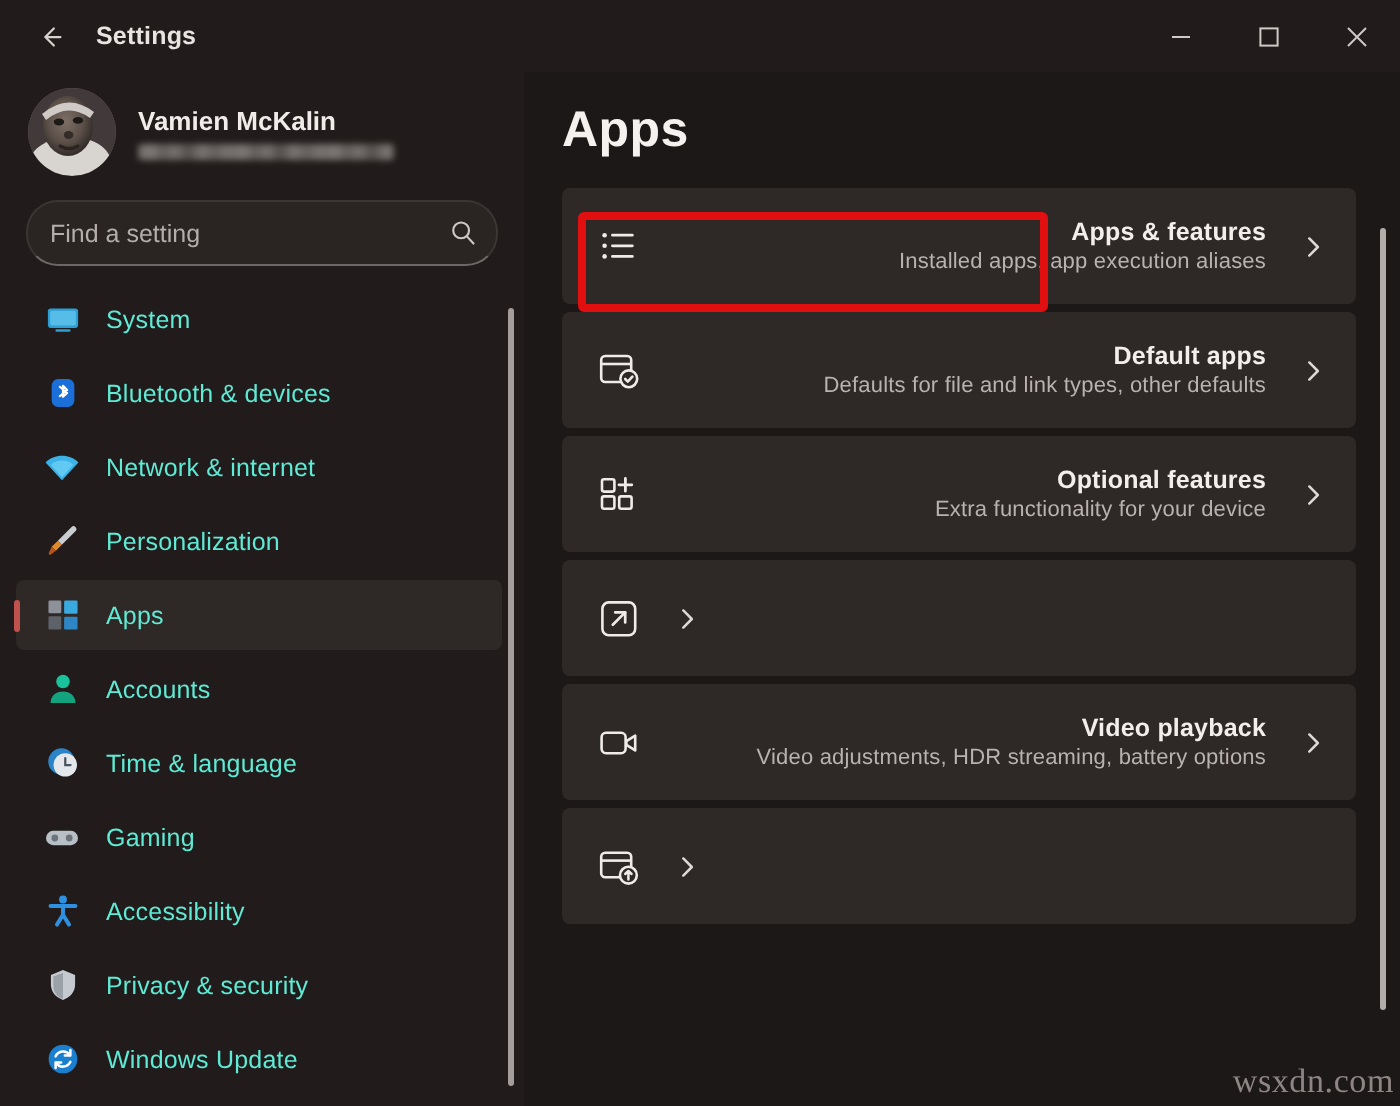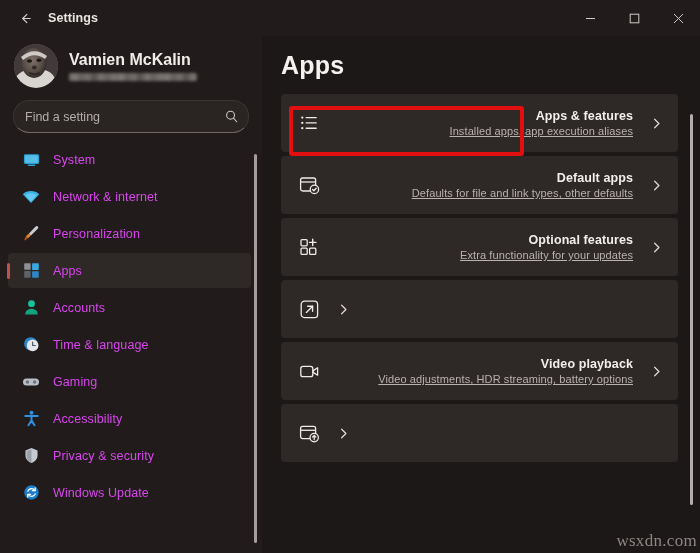--- a/index.html
+++ b/index.html
@@ -57,21 +57,21 @@
     gap: 11px;
   }
   .avatar {
     width: 44px; height: 44px; border-radius: 50%;
     overflow: hidden; flex: 0 0 44px;
     background: #6a6260;
     position: relative;
   }
   .avatar svg { display: block; }
   .acct-text { display: flex; flex-direction: column; gap: 4px; min-width: 0; }
-  .acct-name { font-size: 16px; font-weight: 700; color: #f0ecea; }
+  .acct-name { font-size: 13px; font-weight: 700; color: #f0ecea; }
   .acct-mail-blur {
     height: 8px; width: 128px; border-radius: 2px;
     background: repeating-linear-gradient(90deg,
       #7e7876 0px, #8d8785 7px, #6e6867 12px, #837d7b 19px,
       #5d5856 25px, #898381 32px, #706a69 38px, #8a8482 46px);
     filter: blur(1.6px);
     opacity: .85;
   }
 
   .search-wrap { padding: 2px 13px 0 13px; }
@@ -109,21 +109,21 @@
     gap: 13px;
   }
   .nav-item.selected { background: #2e2826; }
   .nav-item.selected::before {
     content: ""; position: absolute; left: -1px; top: 50%;
     transform: translateY(-50%);
     width: 3px; height: 16px; border-radius: 2px;
     background: #c0514c;
   }
   .nav-ico { width: 18px; height: 18px; flex: 0 0 18px; display: flex; align-items: center; justify-content: center; }
-  .nav-label { font-size: 12.5px; color: #d946ef; letter-spacing: .1px; }
+  .nav-label { font-size: 12.5px; color: #5eead4; letter-spacing: .1px; }
 
   .sb-track {
     position: absolute; right: 5px; top: 6px; bottom: 6px;
     width: 3px;
   }
   .sb-thumb {
     position: absolute; left: 0; width: 3px;
     background: #a49d9b; border-radius: 2px;
   }
 
@@ -145,21 +145,21 @@
     background: #2e2826;
     border-radius: 4px;
     display: flex; align-items: center;
     padding: 0 13px 0 17px;
     gap: 17px;
     position: relative;
   }
   .card-ico { width: 22px; height: 22px; flex: 0 0 22px; color: #efebe9; display: flex; align-items: center; justify-content: center; }
   .card-txt { flex: 1; display: flex; flex-direction: column; gap: 2px; min-width: 0; }
   .card-title { font-size: 12.5px; font-weight: 700; color: #f2eeec; letter-spacing: .1px; }
-  .card-sub { font-size: 11px; color: #b8b2b0; letter-spacing: .1px; text-decoration: underline; }
+  .card-sub { font-size: 11px; color: #b8b2b0; letter-spacing: .1px; }
   .chev { color: #ded9d7; display: flex; padding-right: 2px; }
 
   .main-sb-track { position: absolute; right: 7px; top: 78px; bottom: 8px; width: 3px; }
   .main-sb-thumb { position: absolute; left: 0; width: 3px; background: #b2acaa; border-radius: 2px; }
 
   
   .redbox {
     position: absolute;
     border: 4px solid #e10f0f;
     border-radius: 3px;
@@ -259,20 +259,29 @@
           <span class="nav-ico">
             <svg width="17" height="17" viewBox="0 0 18 18">
               <rect x="1" y="3.4" width="16" height="10.3" rx="1.5" fill="#2c9fd4"></rect>
               <rect x="2.2" y="4.6" width="13.6" height="7.9" rx="1" fill="#56bce8"></rect>
               <rect x="5" y="14.4" width="8" height="1.4" rx=".7" fill="#2c9fd4"></rect>
             </svg>
           </span>
           <span class="nav-label">System</span>
         </div>
 
+        <div class="nav-item">
+          <span class="nav-ico">
+            <svg width="17" height="17" viewBox="0 0 18 18">
+              <rect x="3" y="1.6" width="12" height="14.8" rx="3.4" fill="#1b6fd8"></rect>
+              <path d="M7 5.4l4.2 3.6L9 11V5.2l2.2 2.2L7 11" stroke="#fff" stroke-width="1.15" fill="none" stroke-linejoin="round"></path>
+            </svg>
+          </span>
+          <span class="nav-label">Bluetooth &amp; devices</span>
+        </div>
 
         <div class="nav-item">
           <span class="nav-ico">
             <svg width="18" height="18" viewBox="0 0 18 18">
               <path d="M.8 6.2C3 4 5.9 2.9 9 2.9s6 1.1 8.2 3.3L9 15.1z" fill="#3bb3e8"></path>
               <path d="M3.4 7.4C5 6 6.9 5.3 9 5.3s4 .7 5.6 2.1L9 13.6z" fill="#6fd0f5" opacity=".75"></path>
             </svg>
           </span>
           <span class="nav-label">Network &amp; internet</span>
         </div>
@@ -420,21 +429,21 @@
           <span class="card-ico">
             <svg width="21" height="21" viewBox="0 0 21 21" fill="none">
               <rect x="2" y="2.6" width="6.2" height="6.2" rx="1" stroke="currentColor" stroke-width="1.3"></rect>
               <rect x="2" y="11.2" width="6.2" height="6.2" rx="1" stroke="currentColor" stroke-width="1.3"></rect>
               <rect x="10.6" y="11.2" width="6.2" height="6.2" rx="1" stroke="currentColor" stroke-width="1.3"></rect>
               <path d="M13.7 2.2v6.4M10.5 5.4h6.4" stroke="currentColor" stroke-width="1.4" stroke-linecap="round"></path>
             </svg>
           </span>
           <span class="card-txt">
             <span class="card-title">Optional features</span>
-            <span class="card-sub">Extra functionality for your updates</span>
+            <span class="card-sub">Extra functionality for your device</span>
           </span>
           <span class="chev">
             <svg width="13" height="13" viewBox="0 0 14 14" fill="none">
               <path d="M5 2.4L9.6 7 5 11.6" stroke="currentColor" stroke-width="1.35" stroke-linecap="round" stroke-linejoin="round"></path>
             </svg>
           </span>
         </div>
 
         <div class="card">
           <span class="card-ico">

